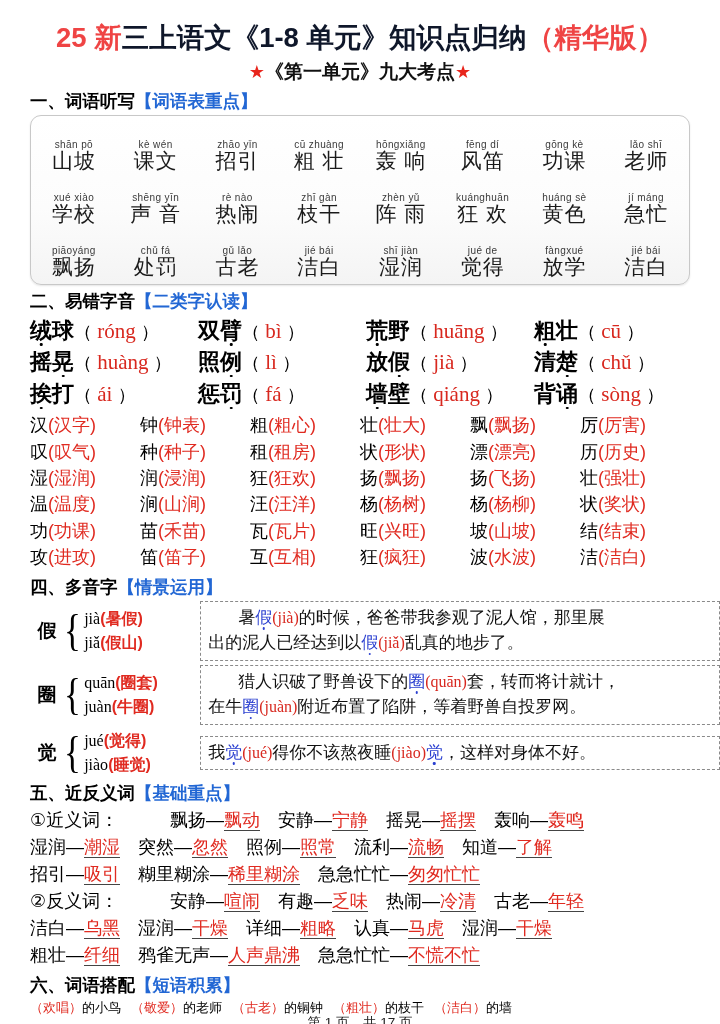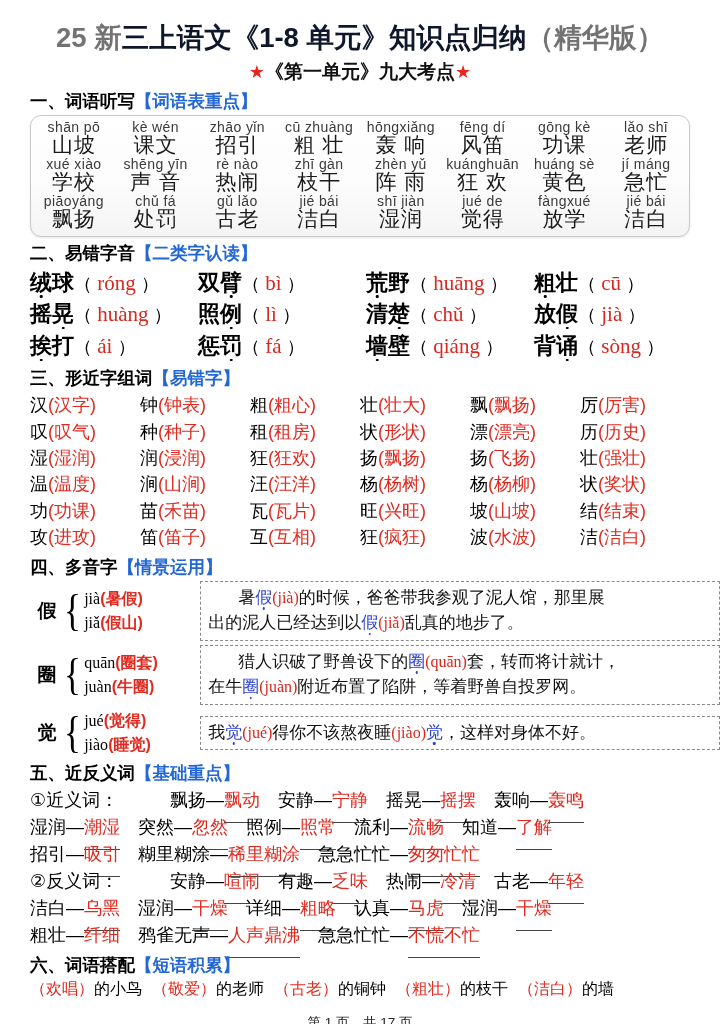--- a/index.html
+++ b/index.html
@@ -12,21 +12,21 @@
   }
   .page{position:relative;width:720px;height:1024px;padding:0;box-sizing:border-box;}
 
   
   .title-wrap{text-align:center;margin-top:22px;}
   .main-title{
     font-family:"Liberation Sans","DejaVu Sans",sans-serif;
     font-weight:bold;font-size:27.5px;letter-spacing:0px;
     white-space:nowrap;line-height:1.15;
   }
-  .t-red{color:#737373;}
+  .t-red{color:#ef4444;}
   .t-blk{color:#0f172a;}
   .sub-title{
     font-family:"Liberation Sans","DejaVu Sans",sans-serif;
     font-weight:bold;font-size:19px;margin-top:5px;color:#111;white-space:nowrap;
   }
   .star{color:#e8251c;font-size:18px;}
 
   
   .sec-head{
     font-family:"Liberation Sans","DejaVu Sans",sans-serif;
@@ -40,22 +40,22 @@
     margin:1px auto 0 auto;width:660px;
     border:1px solid #c8c8c8;border-radius:11px;
     background:linear-gradient(180deg,#ffffff 0%,#fcfcfc 55%,#f4f4f4 100%);
     box-shadow:0 1px 2px rgba(0,0,0,.10);
     padding:4px 2px 5px 2px;box-sizing:border-box;
   }
   .vrow{display:flex;}
   .vcell{flex:1;text-align:center;line-height:1;}
   .py{
     font-family:"Liberation Sans","DejaVu Sans",sans-serif;
-    font-size:14px;color:#3a3a3a;letter-spacing:.4px;
-    display:block;margin-bottom:0px;
+    font-size:10px;color:#3a3a3a;letter-spacing:.4px;
+    display:block;margin-bottom:0px;margin-top:20px;
   }
   .hz{
     font-family:"Liberation Sans","DejaVu Sans",sans-serif;
     font-size:21px;color:#1a1a1a;display:block;letter-spacing:1px;
     margin-bottom:2px;
   }
 
   
   .s2{margin:1px 0 0 30px;}
   .s2row{display:flex;font-size:19px;line-height:1.42;white-space:nowrap;}
@@ -105,24 +105,24 @@
     background:#2a3fd0;border-radius:50%;transform:translateX(-50%);
   }
   .rd-in{color:#d8281f;font-family:"Liberation Serif","DejaVu Serif",serif;font-size:16px;}
 
   
   .s5{margin:2px 0 0 30px;}
   .s5row{display:flex;font-size:18px;line-height:1.5;white-space:nowrap;
          font-family:"Liberation Sans","DejaVu Sans",sans-serif;}
   .s5lab{width:140px;}
   .s5c{font-family:"Liberation Sans","DejaVu Sans",sans-serif;}
-  .ul-red{color:#e02a20;border-bottom:1.4px solid #444;padding-bottom:12px;}
-
-  
-  .s6{margin:2px 0 0 30px;font-size:16px;white-space:nowrap;
+  .ul-red{color:#e02a20;border-bottom:1.4px solid #444;padding-bottom:0px;}
+
+  
+  .s6{margin:2px 0 0 30px;font-size:13px;white-space:nowrap;
       font-family:"Liberation Sans","DejaVu Sans",sans-serif;}
   .s6 .r{color:#e02a20;}
 
   
   .footer{
     position:absolute;bottom:14px;left:0;width:100%;text-align:center;
     font-family:"Liberation Sans","DejaVu Sans",sans-serif;
     font-size:13.5px;color:#222;
   }
 </style>
@@ -255,34 +255,31 @@
   <div class="s2" id="s2-body">
       <div class="s2row">
         <div class="s2item"><span class="w"><span class="dotu">绒</span><span>球</span></span><span class="brk">（</span><span class="pyr"> róng </span><span class="brk">）</span></div>
         <div class="s2item"><span class="w"><span>双</span><span class="dotu">臂</span></span><span class="brk">（</span><span class="pyr"> bì </span><span class="brk">）</span></div>
         <div class="s2item"><span class="w"><span class="dotu">荒</span><span>野</span></span><span class="brk">（</span><span class="pyr"> huāng </span><span class="brk">）</span></div>
         <div class="s2item"><span class="w"><span class="dotu">粗</span><span>壮</span></span><span class="brk">（</span><span class="pyr"> cū </span><span class="brk">）</span></div>
       </div>
       <div class="s2row">
         <div class="s2item"><span class="w"><span>摇</span><span class="dotu">晃</span></span><span class="brk">（</span><span class="pyr"> huàng </span><span class="brk">）</span></div>
         <div class="s2item"><span class="w"><span>照</span><span class="dotu">例</span></span><span class="brk">（</span><span class="pyr"> lì </span><span class="brk">）</span></div>
+        <div class="s2item"><span class="w"><span>放</span><span class="dotu">假</span></span><span class="brk">（</span><span class="pyr"> jià </span><span class="brk">）</span></div>
         <div class="s2item"><span class="w"><span>清</span><span class="dotu">楚</span></span><span class="brk">（</span><span class="pyr"> chǔ </span><span class="brk">）</span></div>
-        <div class="s2item"><span class="w"><span>放</span><span class="dotu">假</span></span><span class="brk">（</span><span class="pyr"> jià </span><span class="brk">）</span></div>
       </div>
       <div class="s2row">
         <div class="s2item"><span class="w"><span class="dotu">挨</span><span>打</span></span><span class="brk">（</span><span class="pyr"> ái </span><span class="brk">）</span></div>
         <div class="s2item"><span class="w"><span>惩</span><span class="dotu">罚</span></span><span class="brk">（</span><span class="pyr"> fá </span><span class="brk">）</span></div>
         <div class="s2item"><span class="w"><span class="dotu">墙</span><span>壁</span></span><span class="brk">（</span><span class="pyr"> qiáng </span><span class="brk">）</span></div>
         <div class="s2item"><span class="w"><span>背</span><span class="dotu">诵</span></span><span class="brk">（</span><span class="pyr"> sòng </span><span class="brk">）</span></div>
       </div>
     </div>
 
-  <div class="sec-head">
-    <span>三、形近字组词</span><span class="tag">【易错字】</span>
-  </div>
   <div class="s3" id="s3-body">
       <div class="s3row">
         <div class="s3item"><span>汉</span><span class="r">(汉字)</span></div>
         <div class="s3item"><span>钟</span><span class="r">(钟表)</span></div>
         <div class="s3item"><span>粗</span><span class="r">(粗心)</span></div>
         <div class="s3item"><span>壮</span><span class="r">(壮大)</span></div>
         <div class="s3item"><span>飘</span><span class="r">(飘扬)</span></div>
         <div class="s3item"><span>厉</span><span class="r">(厉害)</span></div>
       </div>
       <div class="s3row">

